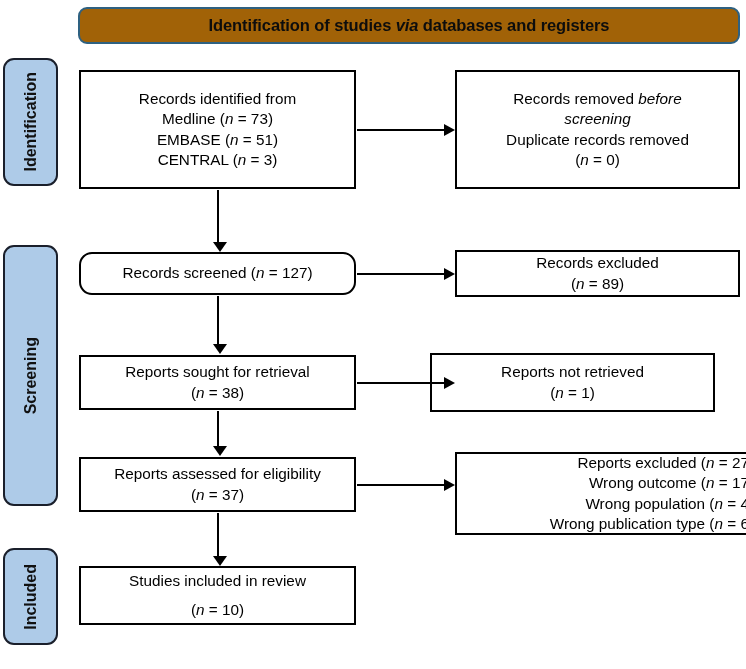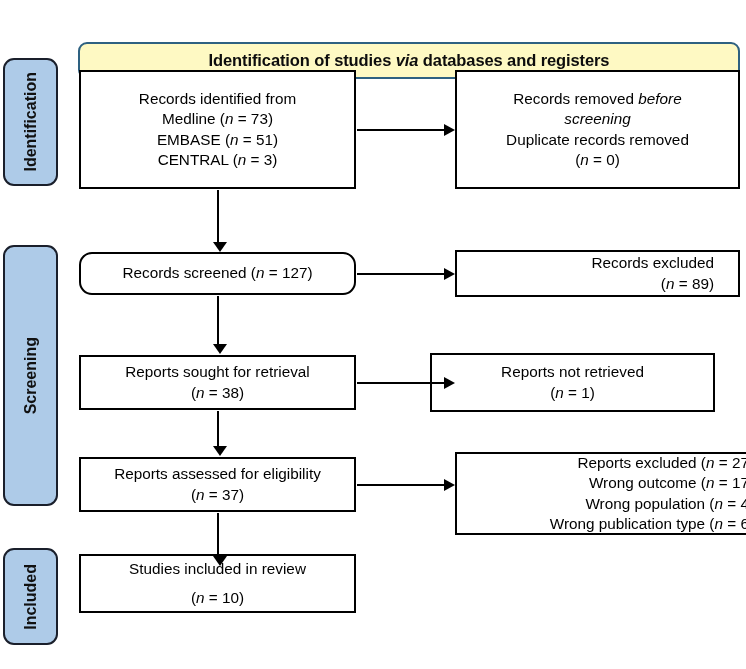--- a/index.html
+++ b/index.html
@@ -16,28 +16,27 @@
     overflow: hidden;
   }
 
   
   .banner {
     position: absolute;
     left: 78px;
     top: 7px;
     width: 662px;
     height: 37px;
-    background: #fef9c3;
+    background: #a16207;
     border: 2px solid #2E6181;
     border-radius: 9px;
     box-sizing: border-box;
     display: flex;
     align-items: center;
     justify-content: center;
-    margin-top: 35px;
   }
   .banner-text {
     font-size: 16.5px;
     font-weight: bold;
     color: #0d0d0d;
     letter-spacing: -0.1px;
     white-space: nowrap;
   }
   .banner-text i { font-style: italic; }
 
@@ -84,25 +83,25 @@
     padding: 2px 24px;
   }
   .node .ln { white-space: nowrap; }
   .node i { font-style: italic; }
 
   
   #node-identified  { left: 79px; top: 70px;  width: 277px; height: 119px; }
   #node-screened    { left: 79px; top: 252px; width: 277px; height: 43px; border-radius: 13px;  }
   #node-sought      { left: 79px; top: 355px; width: 277px; height: 55px;  }
   #node-assessed    { left: 79px; top: 457px; width: 277px; height: 55px; align-items: center;  }
-  #node-included    { left: 79px; top: 554px; width: 277px; height: 59px; gap: 9px;  }
+  #node-included    { left: 79px; top: 566px; width: 277px; height: 59px; gap: 9px;  }
 
   
   #node-removed     { left: 455px; top: 70px;  width: 285px; height: 119px; }
-  #node-excluded    { left: 455px; top: 250px; width: 285px; height: 47px; align-items: flex-end;  }
+  #node-excluded    { left: 455px; top: 250px; width: 285px; height: 47px;  }
   #node-notretr     { left: 430px; top: 353px; width: 285px; height: 59px;  }
   #node-repexcluded { left: 455px; top: 452px; width: 325px; height: 83px; align-items: flex-end;  }
   #node-repexcluded { text-align: center; }
 
   
   .arrow-v, .arrow-h {
     position: absolute;
   }
   .arrow-v {
     width: 0;

